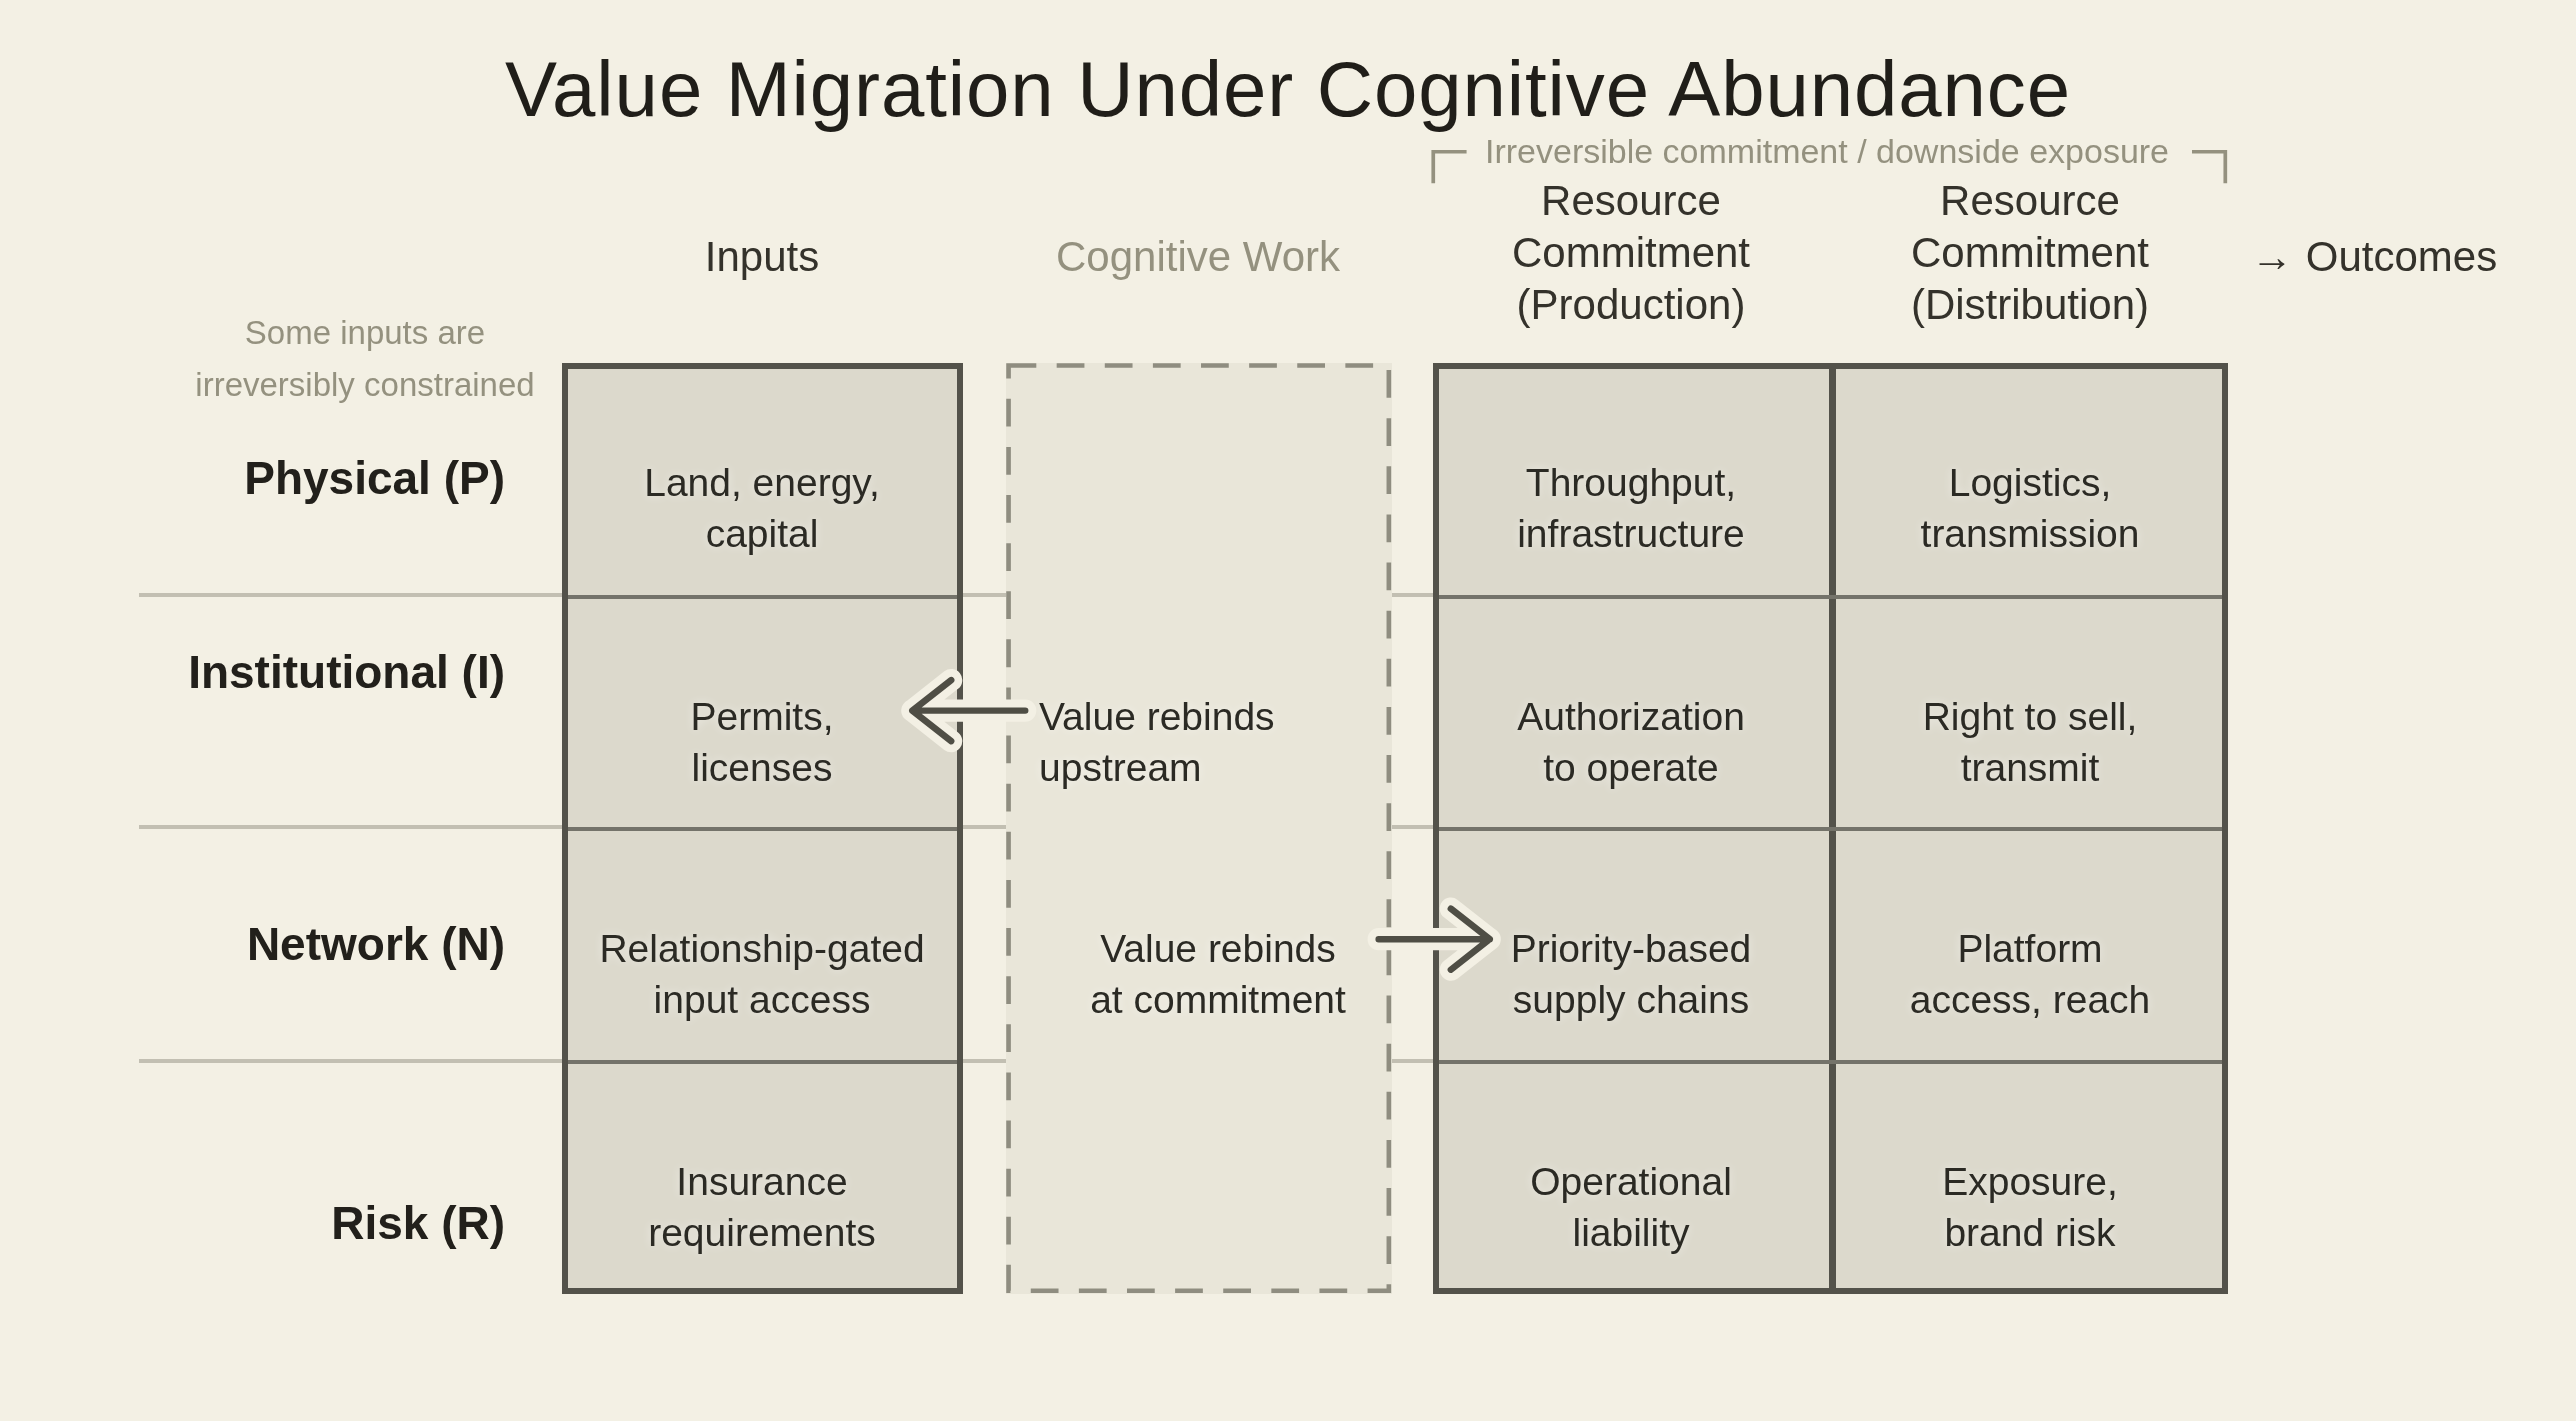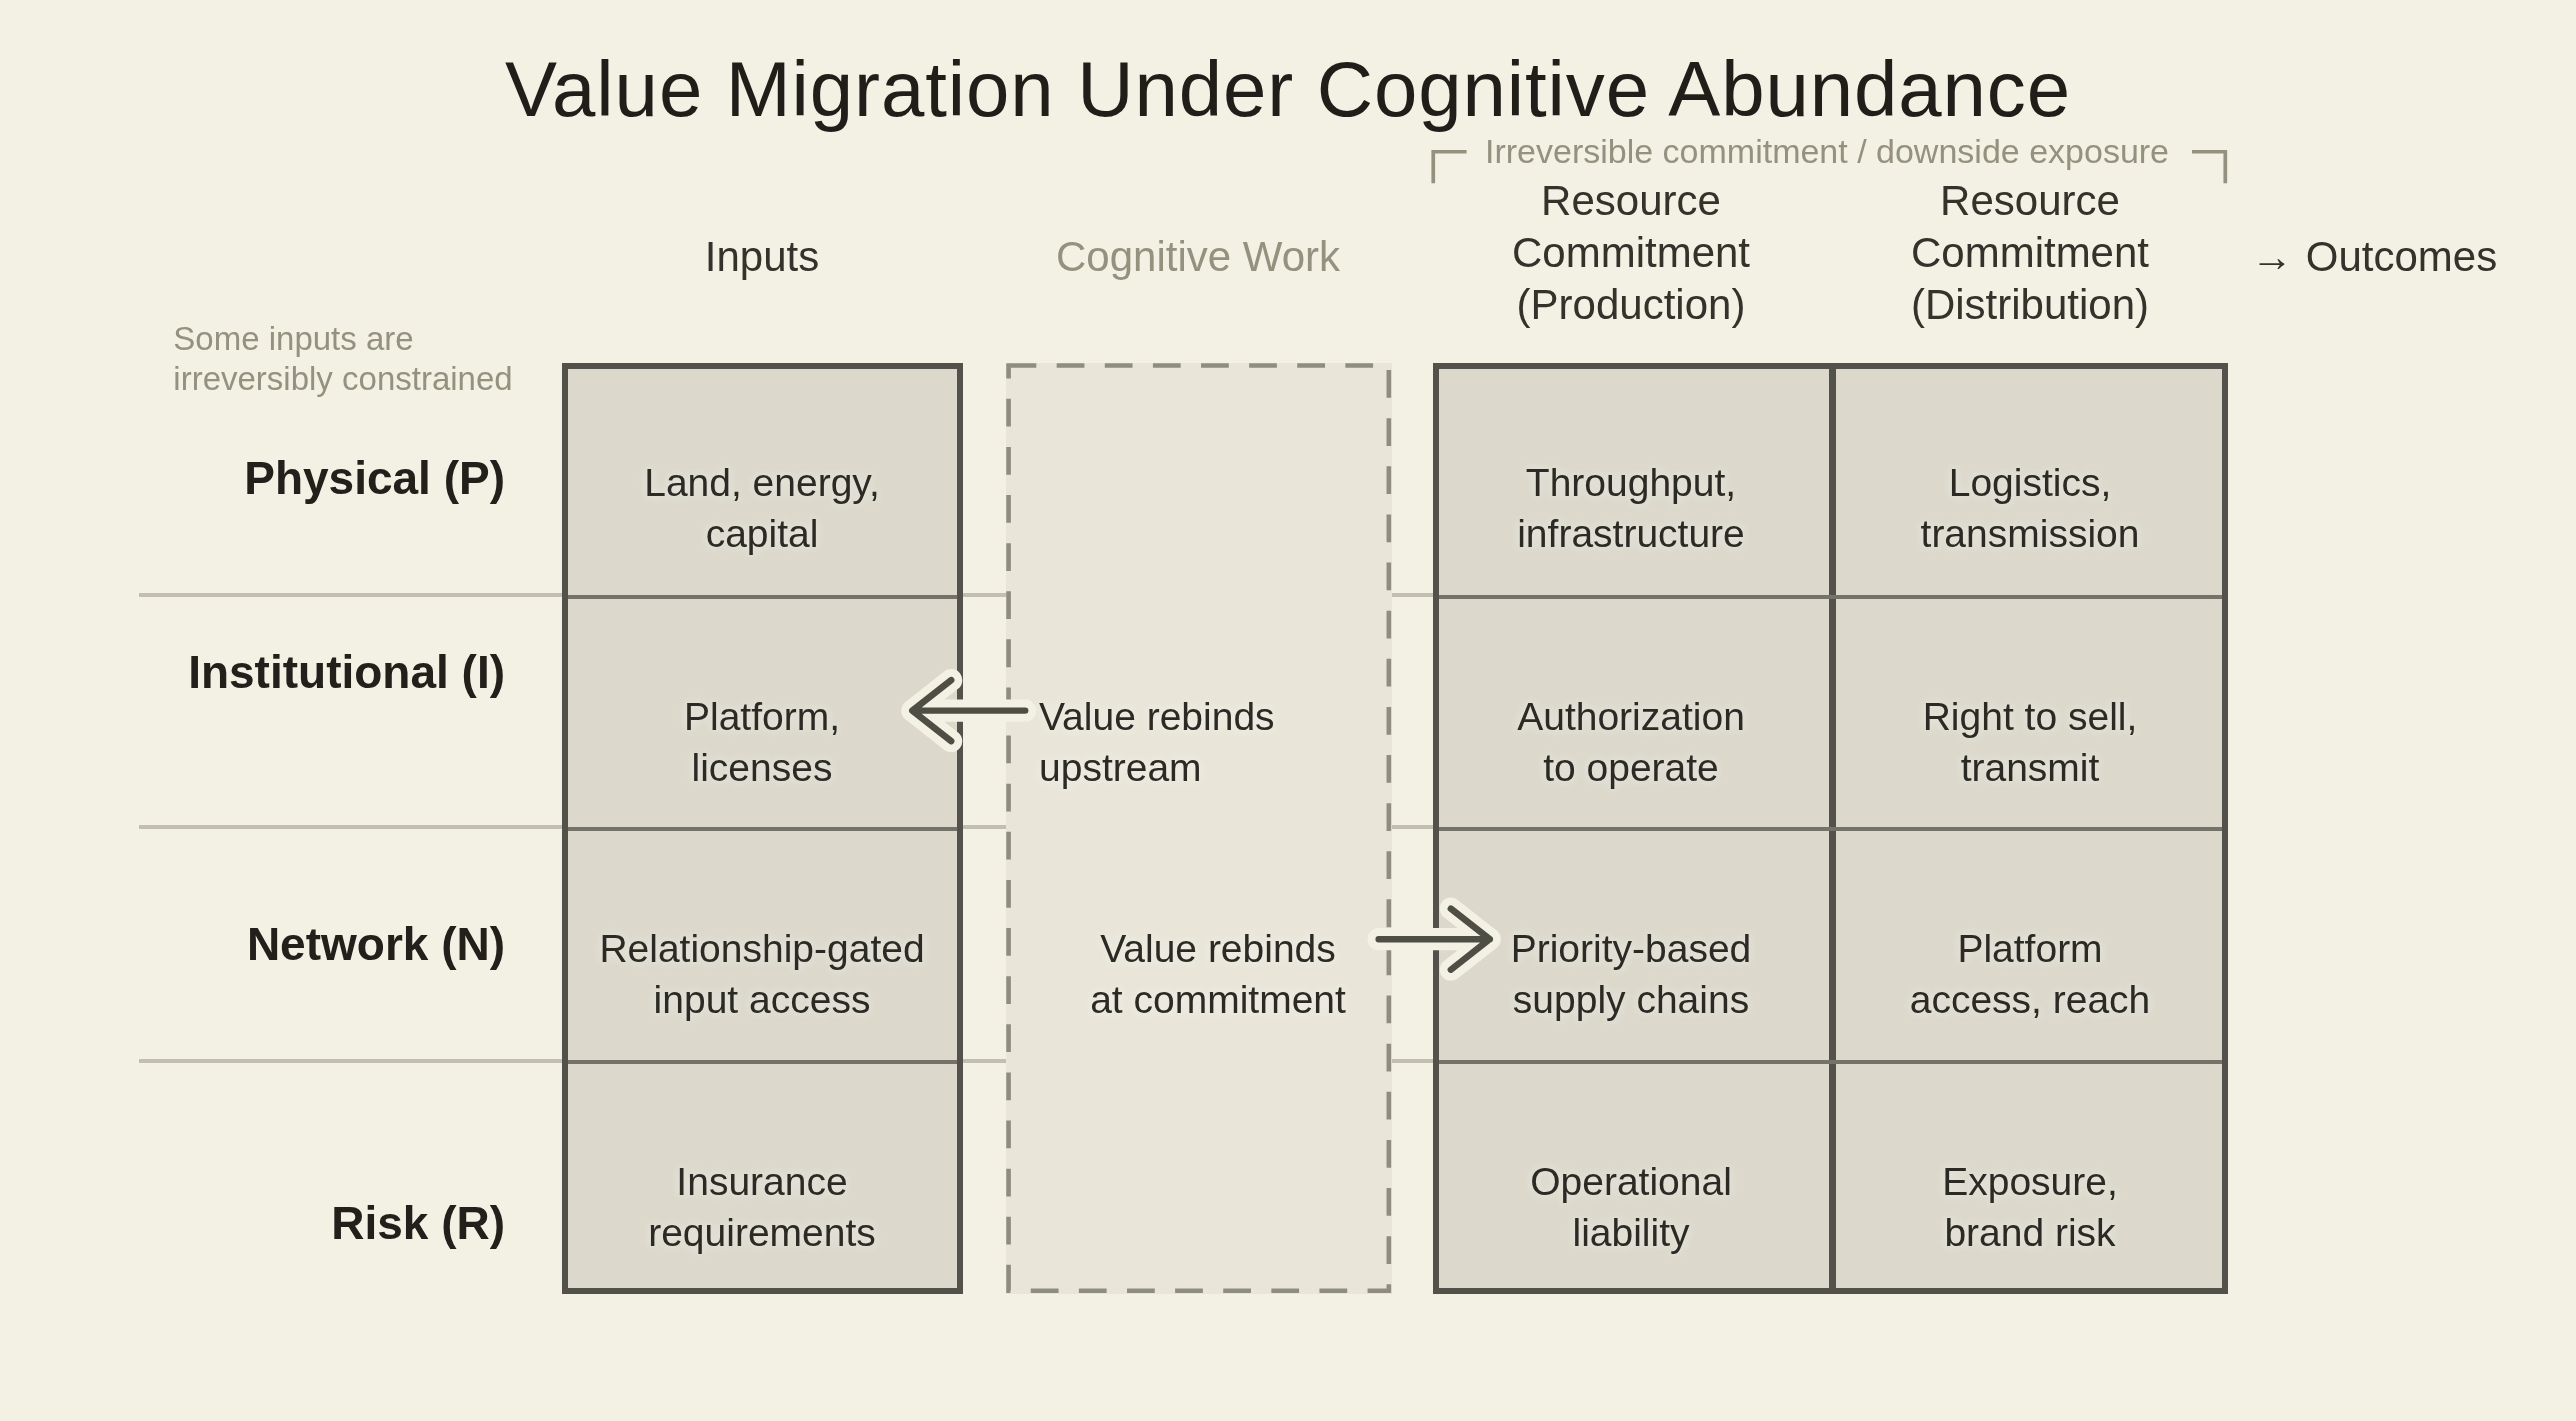--- a/index.html
+++ b/index.html
@@ -54,24 +54,24 @@
     text-align:center;
     color:var(--heading-text);
     white-space:pre-line;
   }
   .col-header.muted{ color:var(--muted-text); }
   .outcomes{
     display:flex; align-items:center; gap:13px; white-space:nowrap;
   }
   .side-note{
     position:absolute;
-    left:343px; top:359px;
-    transform:translate(-50%,-50%);
-    font-size:33px; line-height:40px;
-    text-align:left;
+    left:365px; top:359px;
+    transform:translate(-50%,-50%);
+    font-size:33px; line-height:52px;
+    text-align:center;
     color:var(--muted-text);
     white-space:pre-line;
   }
   .row-label{
     position:absolute;
     left:93px; width:412px;
     transform:translateY(-50%);
     text-align:right;
     font-size:46px; font-weight:700;
     color:var(--label-text);
@@ -188,21 +188,21 @@
       <path class="arrow-line" d="M1108,768 L986,768 M986,768 L1028,735 M986,768 L1028,801"></path>
     </g>
     <g>
       <path class="arrow-halo" d="M1490,1015 L1610,1015 M1610,1015 L1568,982 M1610,1015 L1568,1048"></path>
       <path class="arrow-line" d="M1490,1015 L1610,1015 M1610,1015 L1568,982 M1610,1015 L1568,1048"></path>
     </g>
   </svg>
 
   <div class="cell" style="left:762px; top:478px;">Land, energy,
 capital</div>
-  <div class="cell" style="left:762px; top:712px;">Platform,
+  <div class="cell" style="left:762px; top:712px;">Permits,
 licenses</div>
   <div class="cell" style="left:762px; top:944px;">Relationship-gated
 input access</div>
   <div class="cell" style="left:762px; top:1177px;">Insurance
 requirements</div>
 
   <div class="cell left-align" style="left:1039px; top:712px;">Value rebinds
 upstream</div>
   <div class="cell" style="left:1218px; top:944px;">Value rebinds
 at commitment</div>

